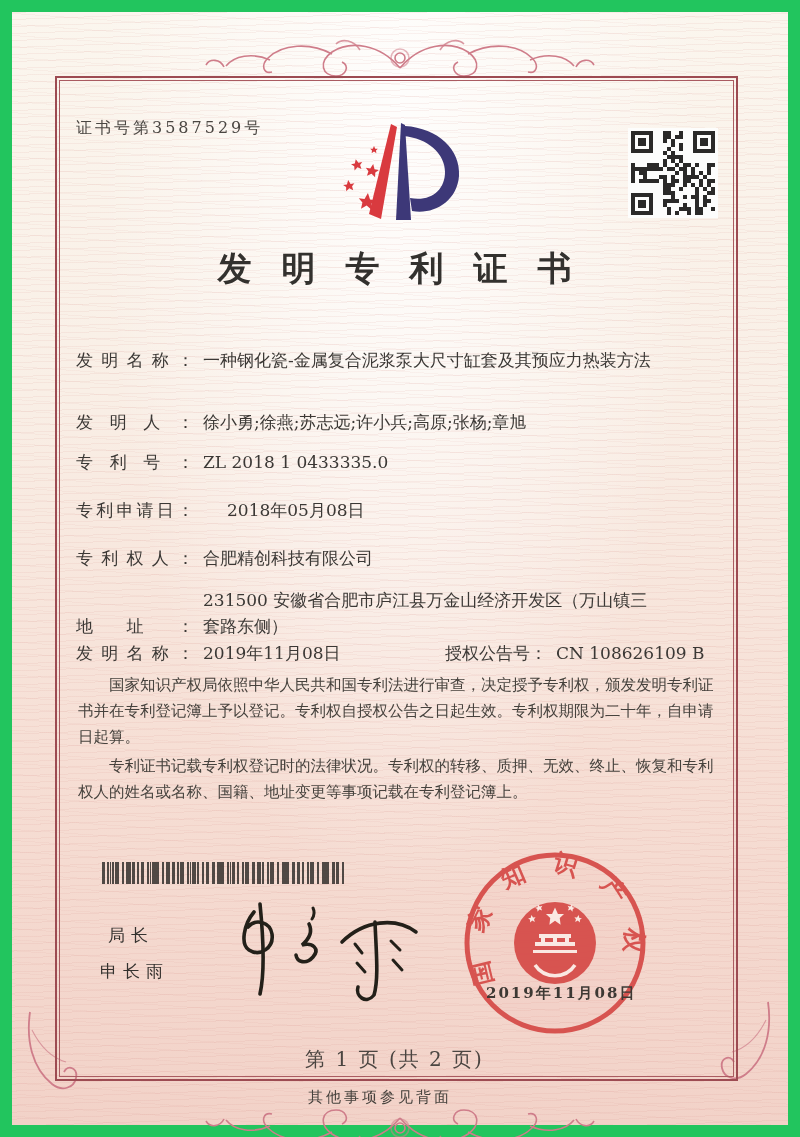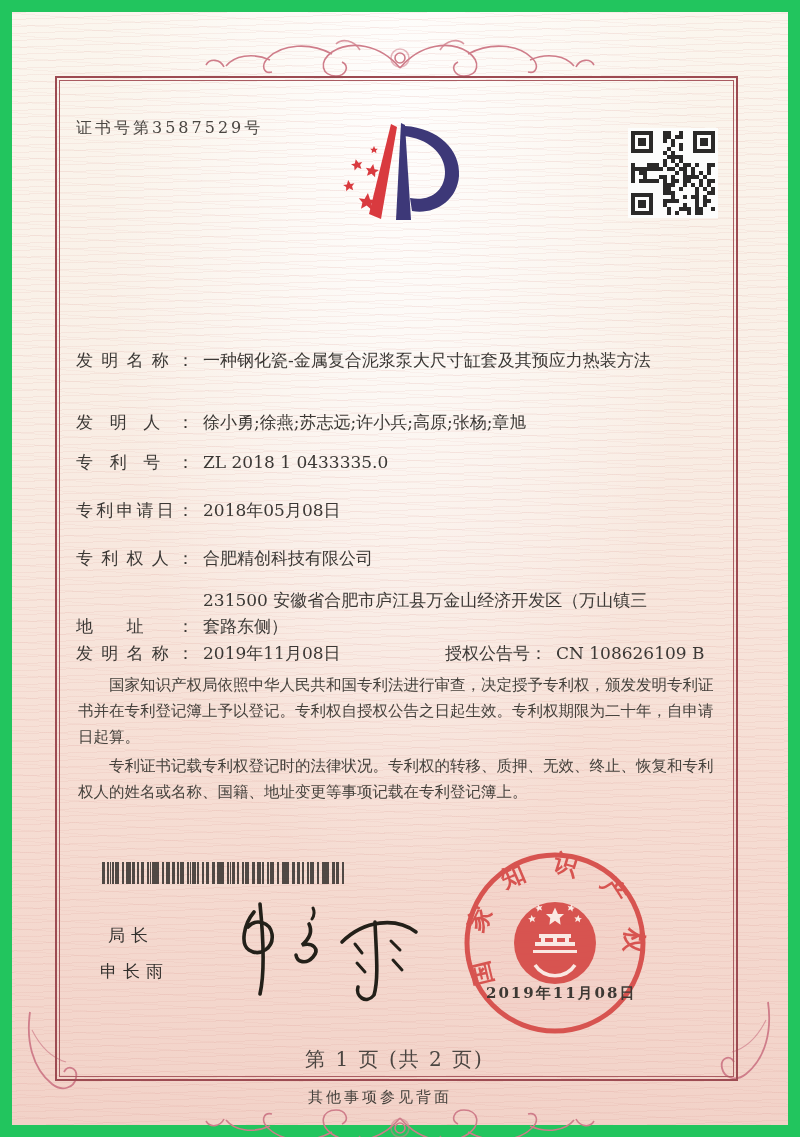--- a/index.html
+++ b/index.html
@@ -34,21 +34,21 @@
   .qr-grid i.on{background:#2b2a29;}
   .finder{position:absolute;width:14px;height:14px;border:4px solid #2b2a29;background:#fdfdfc;}
   .finder::after{content:"";position:absolute;inset:3px;background:#2b2a29;}
   .finder.f1{left:3px;top:3px;} .finder.f2{right:3px;top:3px;} .finder.f3{left:3px;bottom:3px;}
   .title{position:absolute;left:55px;top:246px;width:679px;text-align:center;
          font-size:34px;font-weight:bold;color:#33312e;letter-spacing:30px;text-indent:30px;}
   
   .row{position:absolute;left:76px;width:644px;display:flex;font-size:17px;color:#3b3835;line-height:1.5;align-items:flex-end;}
   .lbl{flex:none;width:118px;text-align-last:justify;}
   .val{flex:1 1 auto;padding-left:9px;}
-  .r1{top:348px;} .r2{top:410px;} .r3{top:450px;} .r4{top:498px;} .r5{top:546px;}
+  .r1{top:348px;} .r2{top:410px;} .r3{top:450px;} .r4{top:498px;gap:24px;} .r5{top:546px;}
   .r6{top:588px;} .r6 .val{padding-right:60px;}
   .r7{top:641px;}
   .r7 .val{flex:none;width:242px;}
   .lbl2{flex:none;width:102px;text-align-last:justify;}
   .val2{flex:1 1 auto;padding-left:9px;}
   
   .paras{position:absolute;left:78px;top:672px;width:642px;font-size:15.5px;line-height:26px;color:#46423d;}
   .paras p{margin:0 0 3px 0;text-indent:2em;}
   
   .barcode{position:absolute;left:102px;top:862px;width:244px;height:22px;opacity:.85;
@@ -582,20 +582,21 @@
         <i class="on"></i>
         <i></i>
         <i></i>
         <i></i>
       </div>
     <i class="finder f1"></i>
     <i class="finder f2"></i>
     <i class="finder f3"></i>
   </div>
 
+  <div class="title">发明专利证书</div>
 
   <div class="row r1">
     <span class="lbl">发明名称：</span>
     <span class="val">一种钢化瓷-金属复合泥浆泵大尺寸缸套及其预应力热装方法</span>
   </div>
   <div class="row r2">
     <span class="lbl">发明人：</span>
     <span class="val">徐小勇;徐燕;苏志远;许小兵;高原;张杨;章旭</span>
   </div>
   <div class="row r3">

